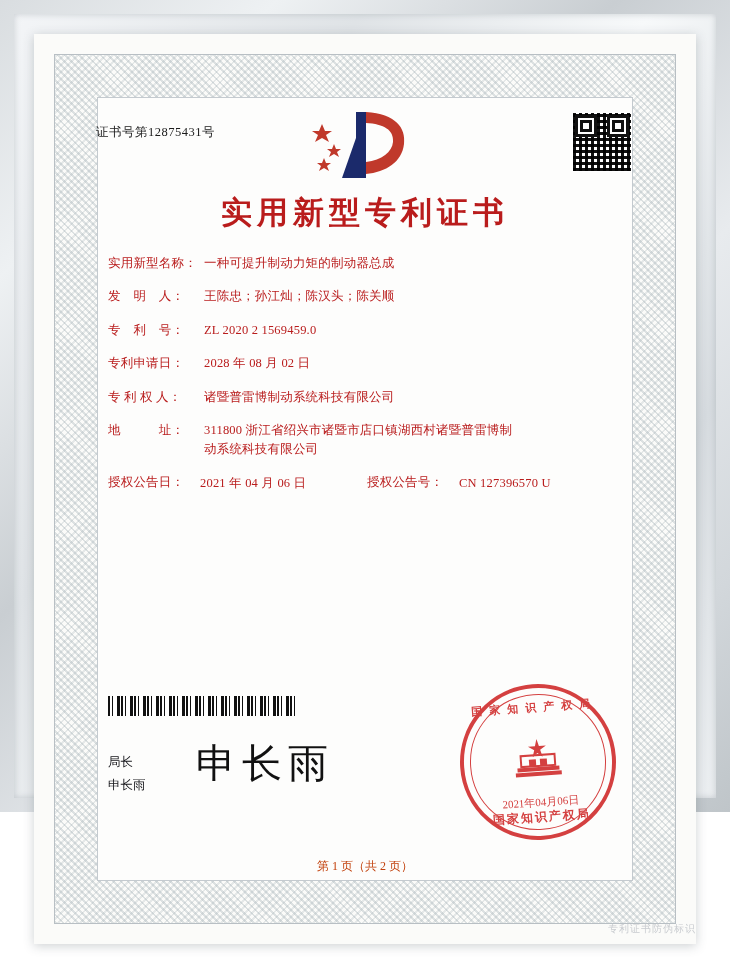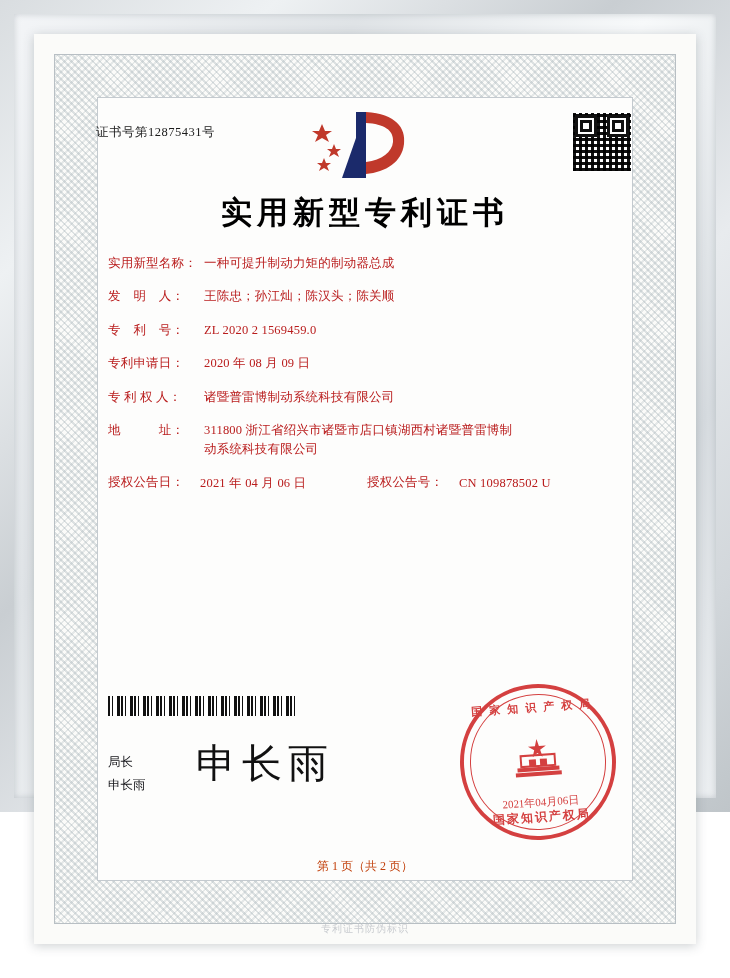--- a/index.html
+++ b/index.html
@@ -117,21 +117,21 @@
   
   .title {
     position: absolute;
     top: 96px;
     left: 0;
     right: 0;
     text-align: center;
     font-size: 31px;
     font-weight: bold;
     letter-spacing: 5px;
-    color: #000000;
+    color: #b91c1c;
     font-family: "DejaVu Serif", "Liberation Serif", serif;
   }
 
   
   .fields {
     position: absolute;
     top: 158px;
     left: 12px;
     right: 8px;
   }
@@ -258,21 +258,21 @@
     left: 0; right: 0;
     top: 762px;
     text-align: center;
     font-size: 12px;
     color: #c2410c;
   }
   .watermark-bottom {
     position: absolute;
     left: 0; right: 0;
     bottom: 8px;
-    text-align: center;
+    text-align: right;
     font-size: 10px;
     color: #c9ccd0;
     letter-spacing: 1px;
   }
 </style>
 </head>
 <body>
 
 <div class="photo-frame">
   <div class="frame-bevel"></div>
@@ -311,41 +311,41 @@
         <div class="frow">
           <div class="flabel">发　明　人：</div>
           <div class="fvalue">王陈忠；孙江灿；陈汉头；陈关顺</div>
         </div>
         <div class="frow">
           <div class="flabel">专　利　号：</div>
           <div class="fvalue">ZL 2020 2 1569459.0</div>
         </div>
         <div class="frow">
           <div class="flabel">专利申请日：</div>
-          <div class="fvalue">2020 年 08 月 09 日</div>
+          <div class="fvalue">2028 年 08 月 02 日</div>
         </div>
         <div class="frow">
           <div class="flabel">专 利 权 人：</div>
           <div class="fvalue">诸暨普雷博制动系统科技有限公司</div>
         </div>
         <div class="frow">
           <div class="flabel">地　　　址：</div>
           <div class="fvalue">
             <span>311800 浙江省绍兴市诸暨市店口镇湖西村诸暨普雷博制</span>
             <span class="line2">动系统科技有限公司</span>
           </div>
         </div>
         <div class="frow split">
           <div class="half">
             <div class="flabel">授权公告日：</div>
             <div class="fvalue">2021 年 04 月 06 日</div>
           </div>
           <div class="half">
             <div class="flabel">授权公告号：</div>
-            <div class="fvalue">CN 109878502 U</div>
+            <div class="fvalue">CN 127396570 U</div>
           </div>
         </div>
       </div>
 
 
       <div class="barcode"></div>
 
       <div class="sig-block">
         <div>局长</div>
         <div>申长雨</div>

